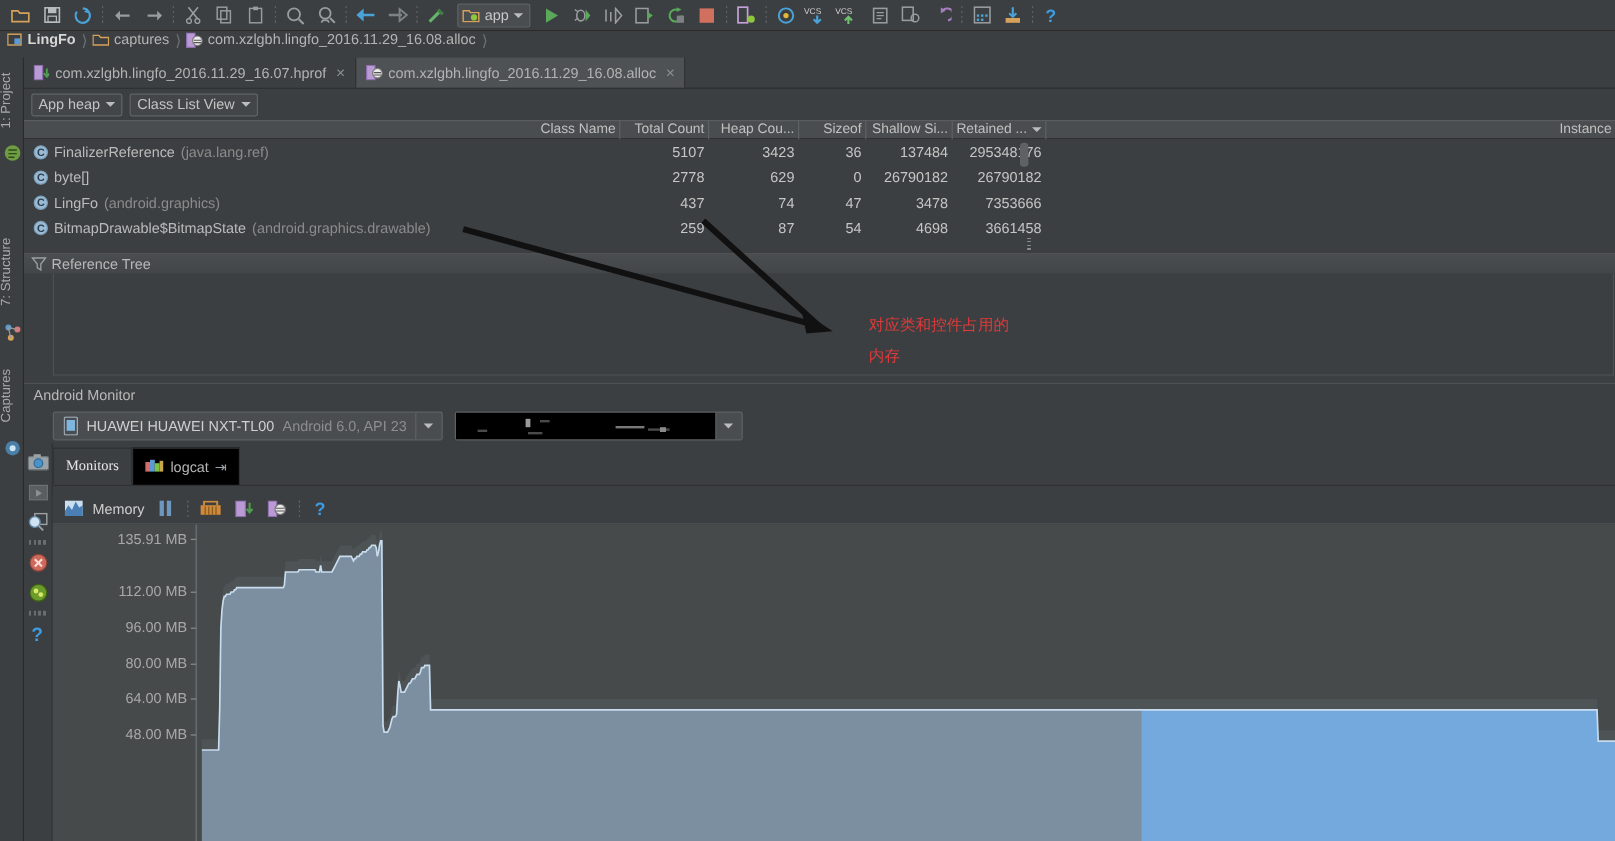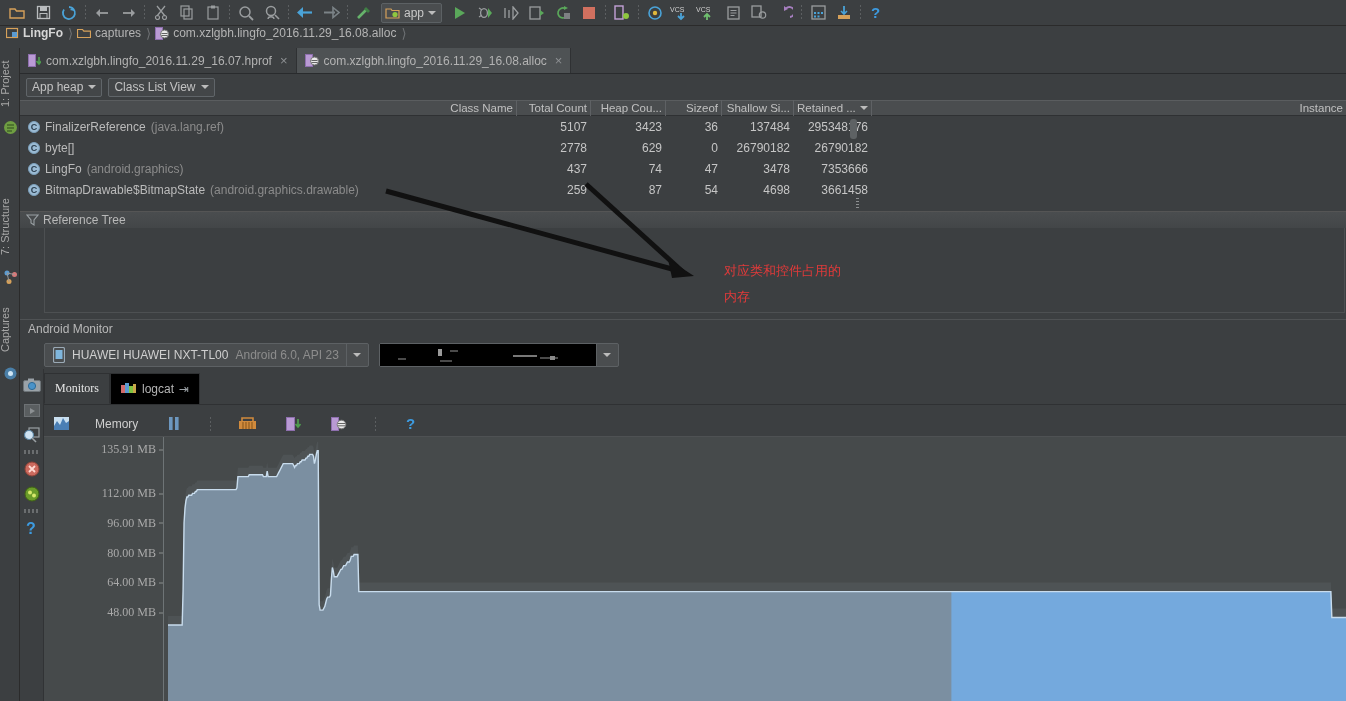--- a/index.html
+++ b/index.html
@@ -106,28 +106,28 @@
 
   .montabs{ position:absolute; left:44px; right:0; top:373px; height:32px; display:flex; align-items:flex-end;
             border-bottom:1px solid #2f3133;}
   .mtab{ height:31px; display:flex; align-items:center; gap:5px; padding:0 10px;
          font-size:12px; color:#b5b5b5;}
   .mtab.active{ background:#3c3f41; border:1px solid #2f3133; border-bottom:1px solid #3c3f41;
                 color:#e5e5e5;font-family:Liberation Serif, serif;}
   .mtab.inactive{ background:#000000; border:1px solid #2f3133; border-bottom:none;}
 
   .memtools{ position:absolute; left:44px; right:0; top:411px; height:26px; display:flex;
-             align-items:center; gap:26px; padding-left:10px; background:#3c3f41;
+             align-items:center; gap:8px; padding-left:10px; background:#3c3f41;
              border-bottom:1px solid #4e5153;}
   .memtools .lbl{ font-size:12px; color:#cfcfcf; }
   .msep{ width:1px; height:14px; background:repeating-linear-gradient(to bottom,#5c5f61 0 2px,transparent 2px 4px); }
 
   
   .chartwrap{ position:absolute; left:44px; right:0; top:437px; bottom:0; background:#464a4b; }
-  .ylabels{ position:absolute; left:0; top:0; width:120px; height:100%;font-family:Liberation Serif, serif; }
+  .ylabels{ position:absolute; left:0; top:0; width:120px; height:100%; }
   .ylab{ position:absolute; right:8px; font-size:12px; color:#a9a9a9; transform:translateY(-50%);
          white-space:nowrap;}
   .tick{ position:absolute; right:-8px; width:5px; height:1px; background:#8a8d8e; top:50%;}
   .plot{ position:absolute; left:124px; right:0; top:0; bottom:0; }
 
   .redtext{ position:absolute; color:#e03a3a; font-size:13px; line-height:26px; white-space:pre-line;}
 </style>
 </head>
 <body>
 

